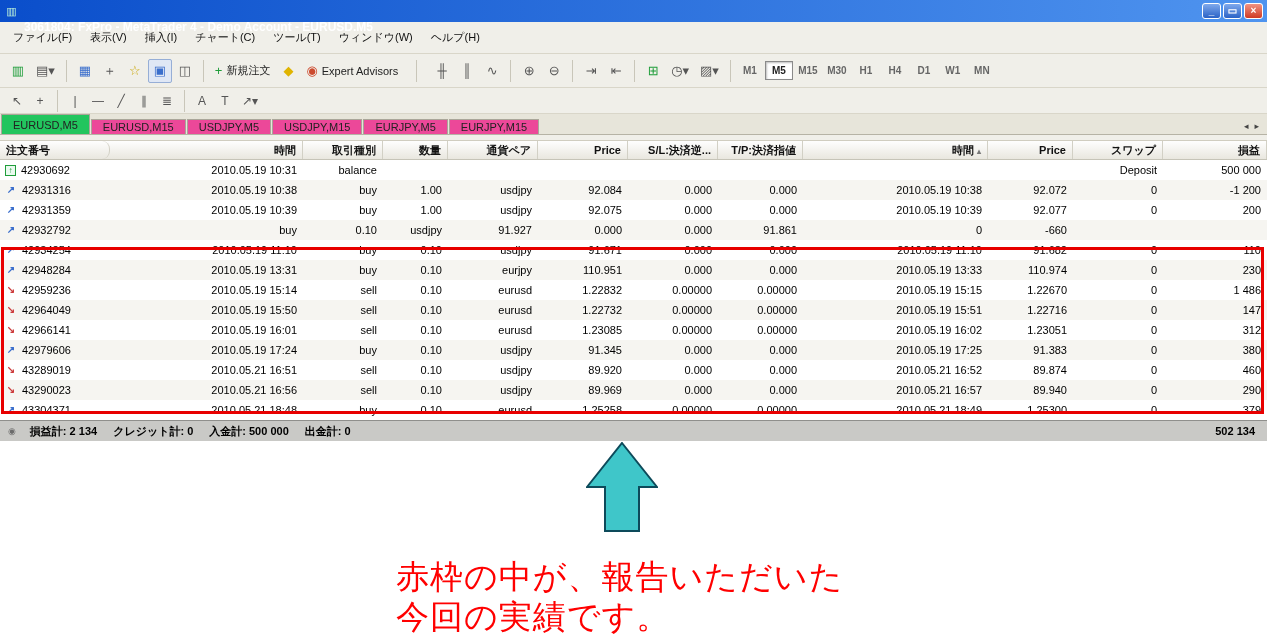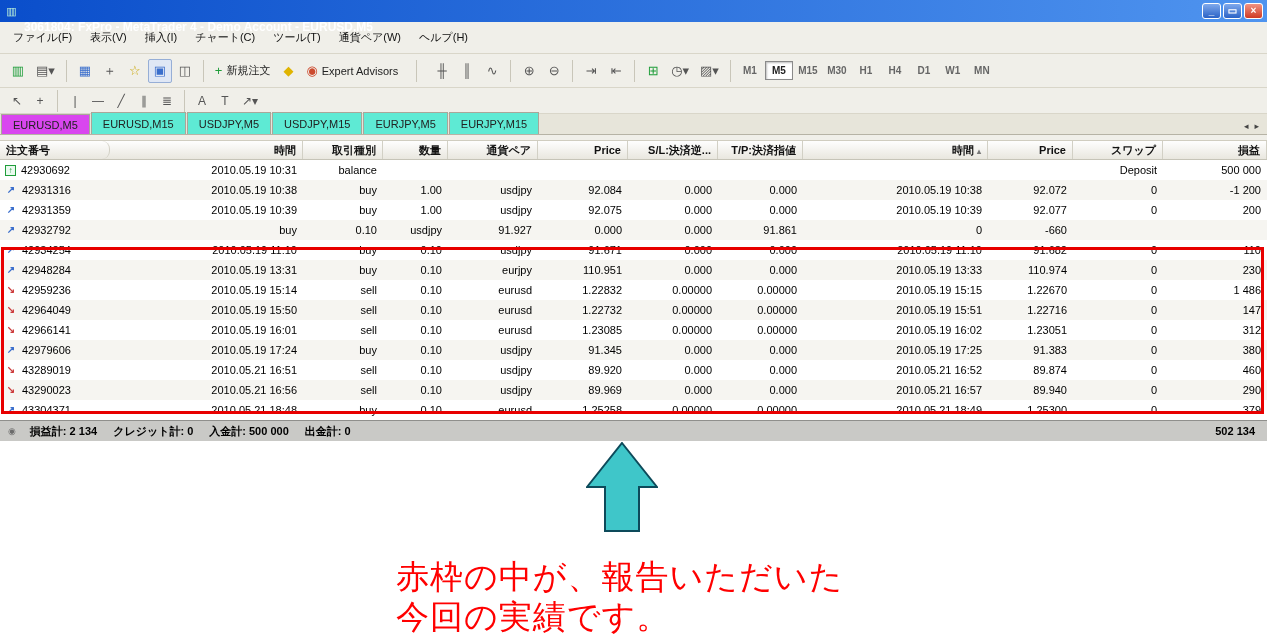--- a/index.html
+++ b/index.html
@@ -30,22 +30,22 @@
   .tb-icon { line-height: 1; }
   .tb-label { font-size: 11px; color: #222; }
   .tb-sep { width: 1px; height: 22px; background: #c9c6b9; margin: 0 5px; }
   .tb-sep.wide { margin: 0 12px; }
   .tf-btn { height: 19px; min-width: 28px; display: flex; align-items: center; justify-content: center; font-size: 10px; font-weight: bold; color: #666; border: 1px solid transparent; }
   .tf-btn.active { background: #fff; border-color: #8a8a8a; box-shadow: inset 1px 1px 2px rgba(0,0,0,.25); color: #222; }
 
   
   .tabbar { height: 21px; background: #e7e5da; border-bottom: 1px solid #b6b3a5; display: flex; align-items: flex-end; font-size: 11px; padding-left: 1px; }
   .tabs { display: flex; align-items: flex-end; height: 100%; }
-  .tab { height: 22px; display: flex; align-items: center; padding: 0 11px; border: 1px solid #a9a699; border-bottom: none; background: #5eead4; color: #222; margin-right: 1px; cursor: default; }
-  .tab.active { background: #d946ef; height: 20px; }
+  .tab { height: 15px; display: flex; align-items: center; padding: 0 11px; border: 1px solid #a9a699; border-bottom: none; background: #ec4899; color: #222; margin-right: 1px; cursor: default; }
+  .tab.active { background: #22c55e; height: 20px; }
   .tab-scroll { margin-left: auto; display: flex; gap: 6px; padding: 0 8px 3px 0; color: #444; font-size: 9px; }
 
   .panel-spacer { height: 6px; background: #f0efe9; border-bottom: 1px solid #d0cdc0; }
 
   
   .grid-row { display: grid; grid-template-columns: 110px 193px 80px 65px 90px 90px 90px 85px 185px 85px 90px 1fr; }
   .header-row { height: 19px; background: linear-gradient(#fefefe, #e9e7df); border-bottom: 1px solid #c6c4b8; }
   .header-cell { font-size: 11px; font-weight: bold; color: #111; line-height: 18px; padding: 0 6px; text-align: right; white-space: nowrap; overflow: hidden; border-right: 1px solid #d2d0c5; }
   .header-cell.first { text-align: left; border-radius: 8px; }
   .sort-indicator { font-size: 8px; color: #777; margin-left: 3px; }
@@ -85,21 +85,21 @@
       <span class="win-btn close">×</span>
     </span>
   </div>
 
   <div class="menubar">
       <div class="menu-item">ファイル(F)</div>
       <div class="menu-item">表示(V)</div>
       <div class="menu-item">挿入(I)</div>
       <div class="menu-item">チャート(C)</div>
       <div class="menu-item">ツール(T)</div>
-      <div class="menu-item">通貨ペア(W)</div>
+      <div class="menu-item">ウィンドウ(W)</div>
       <div class="menu-item">ヘルプ(H)</div>
     </div>
 
   <div class="toolbar main">
     <div class="tb-group">
         <div class="tb-btn">
           <span class="tb-icon" style="color: rgb(31, 157, 58);">▥</span>
         </div>
         <div class="tb-btn">
           <span class="tb-icon">▤▾</span>

